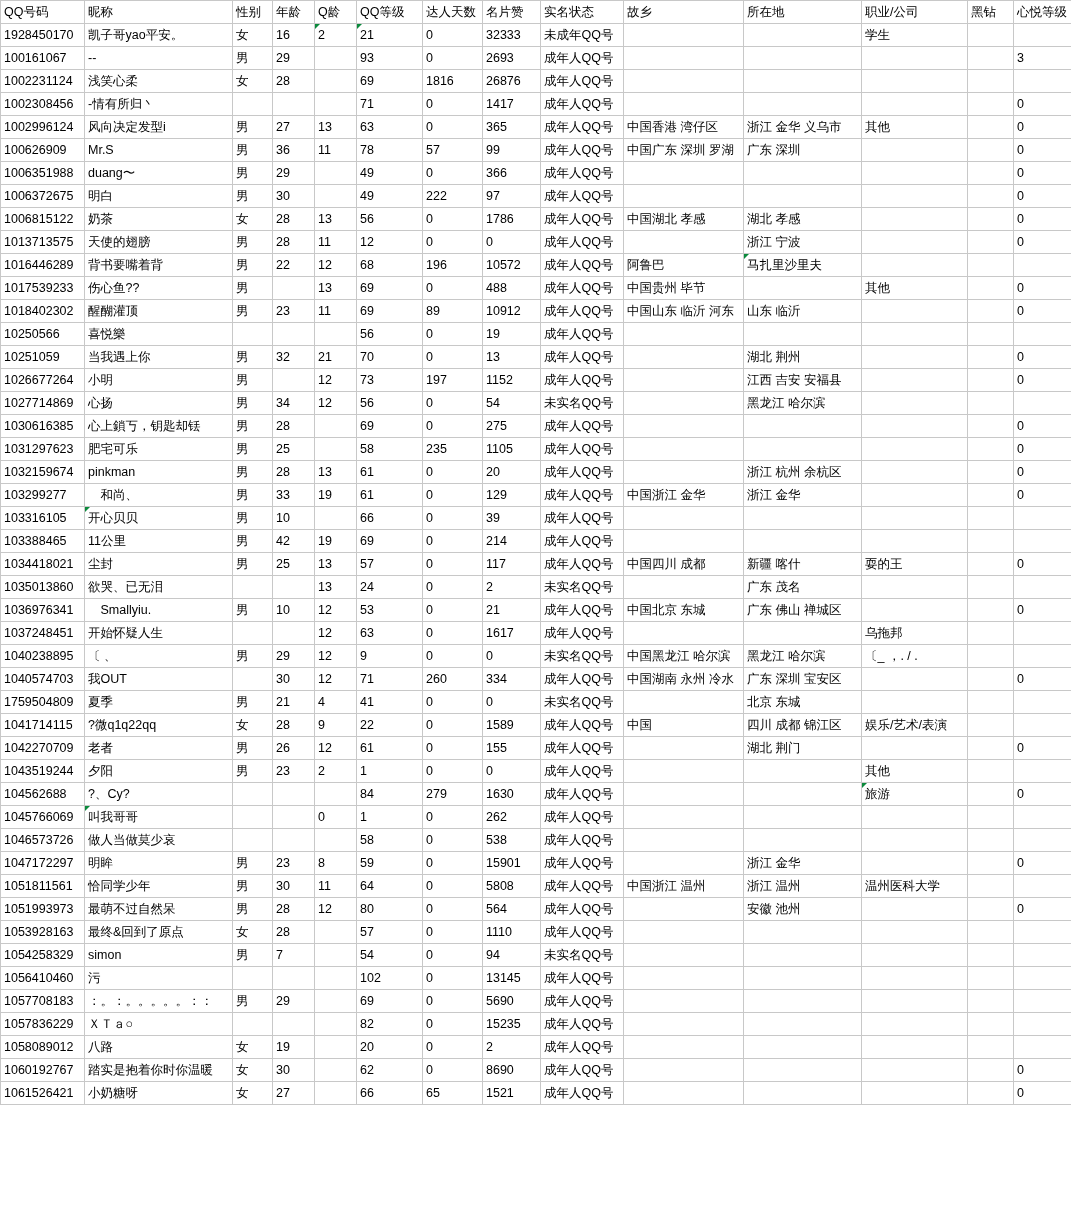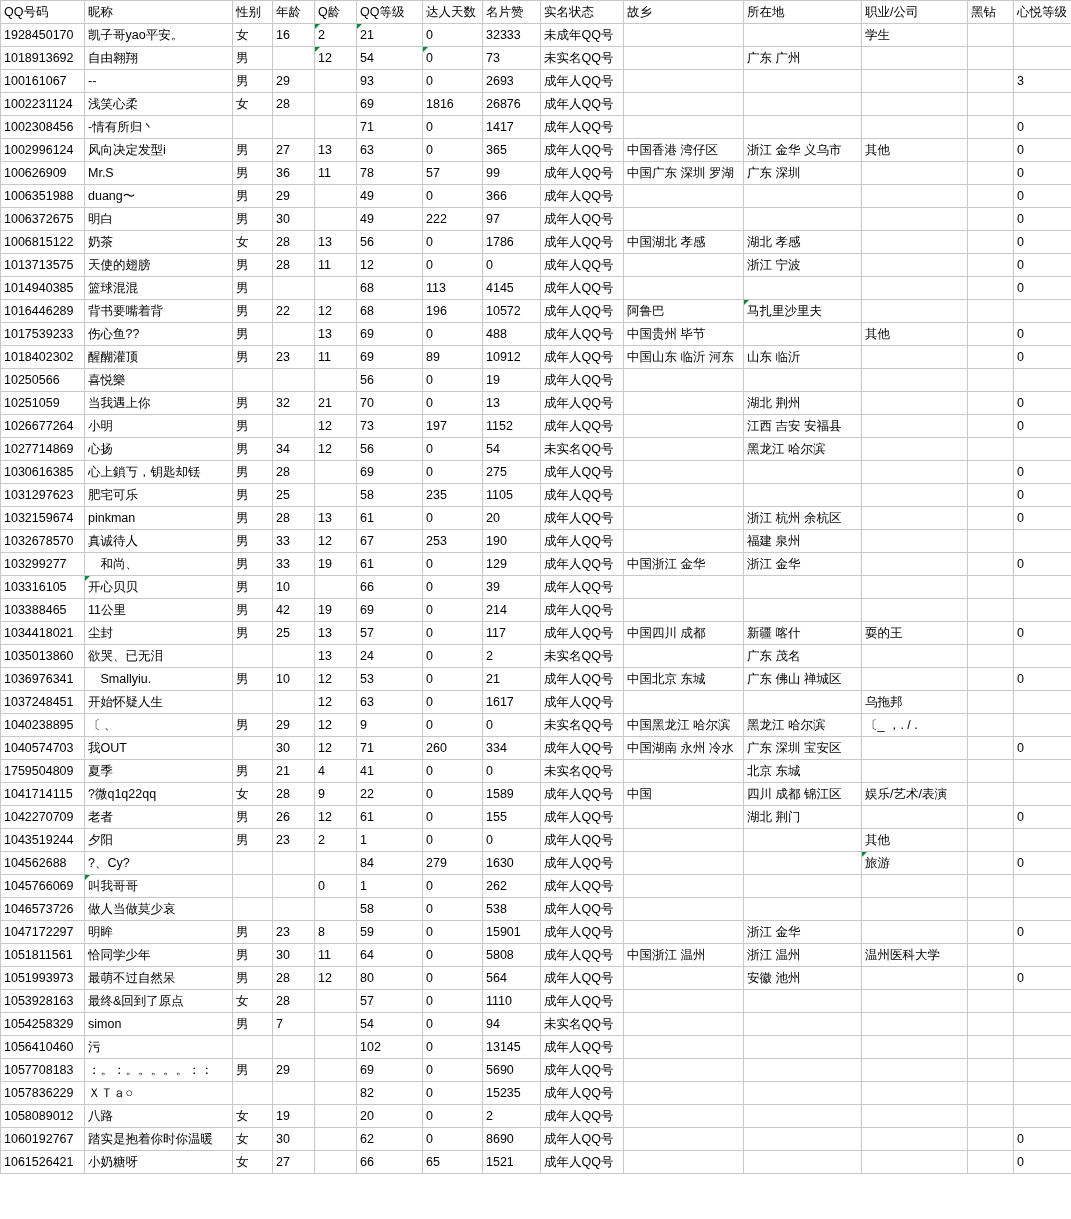--- a/index.html
+++ b/index.html
@@ -97,36 +97,20 @@
           <td>0</td>
           <td>32333</td>
           <td>未成年QQ号</td>
           <td></td>
           <td></td>
           <td>学生</td>
           <td></td>
           <td></td>
         </tr>
         <tr>
-          <td>1018913692</td>
-          <td>自由翱翔</td>
-          <td>男</td>
-          <td></td>
-          <td class="mark">12</td>
-          <td>54</td>
-          <td class="mark">0</td>
-          <td>73</td>
-          <td>未实名QQ号</td>
-          <td></td>
-          <td>广东 广州</td>
-          <td></td>
-          <td></td>
-          <td></td>
-        </tr>
-        <tr>
           <td>100161067</td>
           <td>--</td>
           <td>男</td>
           <td>29</td>
           <td></td>
           <td>93</td>
           <td>0</td>
           <td>2693</td>
           <td>成年人QQ号</td>
           <td></td>
@@ -257,36 +241,20 @@
           <td>0</td>
           <td>0</td>
           <td>成年人QQ号</td>
           <td></td>
           <td>浙江 宁波</td>
           <td></td>
           <td></td>
           <td>0</td>
         </tr>
         <tr>
-          <td>1014940385</td>
-          <td>篮球混混</td>
-          <td>男</td>
-          <td></td>
-          <td></td>
-          <td>68</td>
-          <td>113</td>
-          <td>4145</td>
-          <td>成年人QQ号</td>
-          <td></td>
-          <td></td>
-          <td></td>
-          <td></td>
-          <td>0</td>
-        </tr>
-        <tr>
           <td>1016446289</td>
           <td>背书要嘴着背</td>
           <td>男</td>
           <td>22</td>
           <td>12</td>
           <td>68</td>
           <td>196</td>
           <td>10572</td>
           <td>成年人QQ号</td>
           <td>阿鲁巴</td>
@@ -431,36 +399,20 @@
           <td>13</td>
           <td>61</td>
           <td>0</td>
           <td>20</td>
           <td>成年人QQ号</td>
           <td></td>
           <td>浙江 杭州 余杭区</td>
           <td></td>
           <td></td>
           <td>0</td>
-        </tr>
-        <tr>
-          <td>1032678570</td>
-          <td>真诚待人</td>
-          <td>男</td>
-          <td>33</td>
-          <td>12</td>
-          <td>67</td>
-          <td>253</td>
-          <td>190</td>
-          <td>成年人QQ号</td>
-          <td></td>
-          <td>福建 泉州</td>
-          <td></td>
-          <td></td>
-          <td></td>
         </tr>
         <tr>
           <td>103299277</td>
           <td>　和尚、</td>
           <td>男</td>
           <td>33</td>
           <td>19</td>
           <td>61</td>
           <td>0</td>
           <td>129</td>

